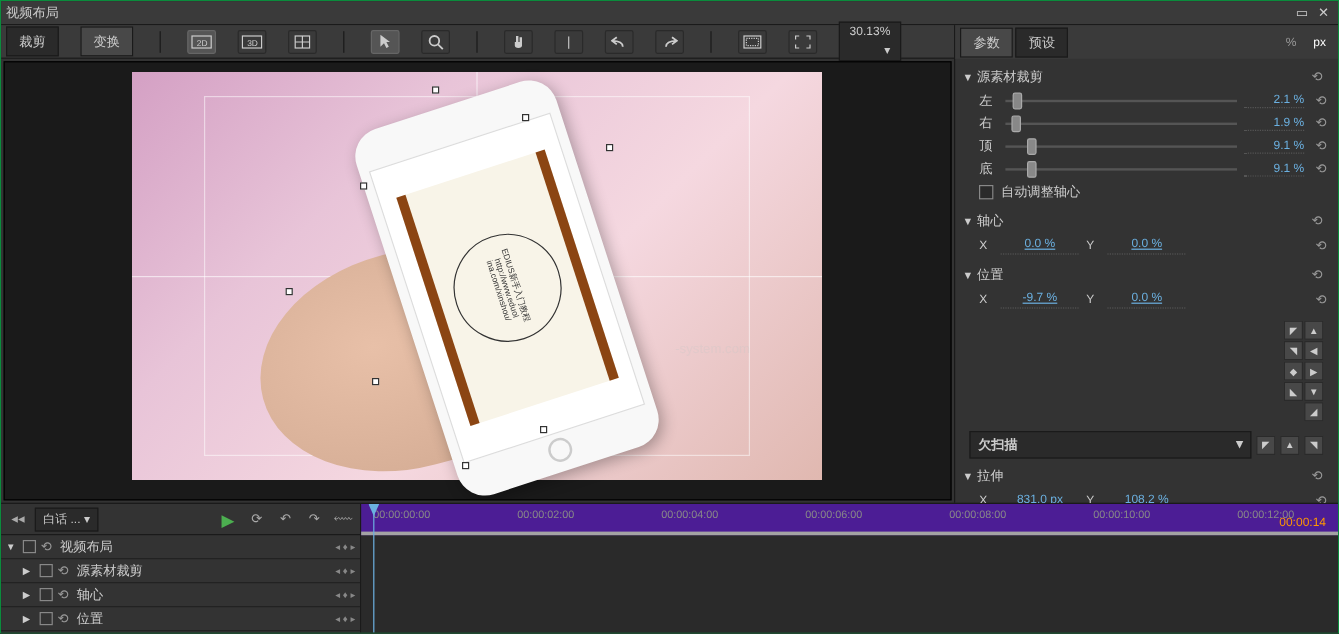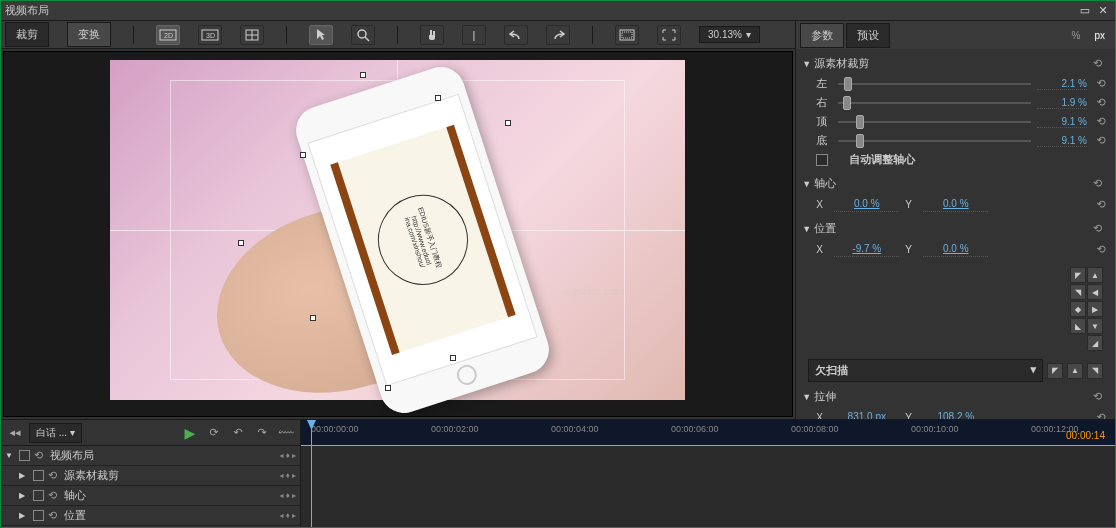--- a/index.html
+++ b/index.html
@@ -15,21 +15,21 @@
     .content-row { display: flex; flex: 1; min-height: 0; }
     
     .left-panel { width: 795px; display: flex; flex-direction: column; background: #333; }
     
     .toolbar { height: 28px; background: #3a3a3a; border-bottom: 1px solid #1a1a1a; display: flex; align-items: center; padding: 0 4px; gap: 18px; }
     .tab-btn { padding: 4px 10px; background: #2a2a2a; color: #ccc; cursor: pointer; font-size: 11px; border: 1px solid #1a1a1a; }
     .tab-btn.active { background: #484848; }
     .toolbar-sep { width: 1px; height: 18px; background: #1a1a1a; margin: 0 4px; }
     .tool-icon { width: 24px; height: 20px; display: flex; align-items: center; justify-content: center; cursor: pointer; background: #3a3a3a; border: 1px solid #2a2a2a; border-radius: 2px; }
     .tool-icon.active { background: #555; border-color: #666; }
-    .zoom-display { padding: 2px 8px; background: #2a2a2a; border: 1px solid #1a1a1a; color: #ccc; font-size: 10px; display: flex; align-items: flex-end; gap: 4px; }
+    .zoom-display { padding: 2px 8px; background: #2a2a2a; border: 1px solid #1a1a1a; color: #ccc; font-size: 10px; display: flex; align-items: flex-end; gap: 4px; flex-direction: column; }
     
     .preview-area { flex: 1; background: #1a1a1a; position: relative; overflow: hidden; border: 1px solid #000; margin: 2px; }
     .preview-canvas { position: absolute; left: 106px; top: 8px; width: 575px; height: 340px; background: linear-gradient(135deg, #d4a0c4 0%, #e8c4d8 30%, #f5d8e0 60%, #e0b8b0 100%); }
     .safe-zone { position: absolute; left: 60px; top: 20px; width: 455px; height: 300px; border: 1px solid rgba(255,255,255,0.5); pointer-events: none; }
     .crosshair-h { position: absolute; left: 0; right: 0; top: 170px; height: 1px; background: rgba(255,255,255,0.6); }
     .crosshair-v { position: absolute; top: 0; bottom: 0; left: 287px; width: 1px; background: rgba(255,255,255,0.6); }
     
     .phone-hand { position: absolute; left: 105px; top: 30px; width: 340px; height: 300px; }
     .hand { position: absolute; left: 0; top: 120px; width: 250px; height: 180px; background: radial-gradient(ellipse at 40% 40%, #e8c0a8, #d0a890); border-radius: 50% 40% 30% 50%; transform: rotate(-15deg); }
     .phone { position: absolute; left: 120px; top: -10px; width: 175px; height: 320px; background: #f8f8f8; border-radius: 24px; transform: rotate(-18deg); box-shadow: 2px 4px 12px rgba(0,0,0,0.3); }
@@ -64,21 +64,21 @@
     .slider-track { flex: 1; height: 14px; position: relative; display: flex; align-items: center; }
     .slider-line { width: 100%; height: 2px; background: #555; position: relative; }
     .slider-handle { position: absolute; width: 8px; height: 14px; background: #888; border: 1px solid #aaa; border-radius: 2px; top: 0; cursor: pointer; }
     .slider-value { width: 50px; text-align: right; font-size: 10px; color: #6bb0e0; border-bottom: 1px dotted #555; }
     .slider-reset { width: 16px; color: #999; cursor: pointer; font-size: 11px; text-align: center; }
     
     .xy-row { display: flex; align-items: center; padding: 2px 0 2px 14px; gap: 6px; }
     .xy-label { width: 12px; font-size: 10px; color: #ccc; }
     .xy-value { width: 65px; text-align: center; font-size: 10px; color: #6bb0e0; border-bottom: 1px dotted #555; padding: 2px 4px; text-decoration: underline; }
     
-    .checkbox-row { display: flex; align-items: center; padding: 2px 0 2px 14px; gap: 21px; font-weight: bold; }
+    .checkbox-row { display: flex; align-items: center; padding: 2px 0 2px 14px; gap: 6px; }
     .checkbox { width: 12px; height: 12px; border: 1px solid #888; background: #2a2a2a; cursor: pointer; }
     
     .nav-buttons { display: flex; gap: 1px; justify-content: flex-end; padding: 4px 6px; flex-wrap: wrap; width: 60px; margin-left: auto; }
     .nav-btn { width: 16px; height: 16px; background: #484848; border: 1px solid #2a2a2a; cursor: pointer; display: flex; align-items: center; justify-content: center; font-size: 8px; color: #ccc; }
     
     .dropdown-row { display: flex; align-items: center; padding: 4px 6px; gap: 4px; }
     .dropdown { flex: 1; padding: 3px 6px; background: #2a2a2a; border: 1px solid #1a1a1a; color: #ccc; font-size: 11px; display: flex; justify-content: space-between; cursor: pointer; font-weight: bold; }
     
     .timeline-panel { height: 108px; background: #2a2a2a; border-top: 1px solid #1a1a1a; display: flex; }
     .timeline-left { width: 300px; background: #333; border-right: 1px solid #1a1a1a; }
@@ -86,21 +86,21 @@
     .tc-btn { width: 20px; height: 18px; display: flex; align-items: center; justify-content: center; cursor: pointer; color: #aaa; }
     .play-btn { color: #4caf50; font-size: 14px; }
     .track-row { height: 20px; display: flex; align-items: center; padding: 0 4px; border-bottom: 1px solid #222; gap: 4px; }
     .track-expand { width: 10px; font-size: 8px; cursor: pointer; }
     .track-checkbox { width: 11px; height: 11px; border: 1px solid #888; cursor: pointer; }
     .track-reset { width: 12px; color: #999; cursor: pointer; }
     .track-label { flex: 1; font-size: 11px; color: #ccc; }
     .track-diamonds { display: flex; gap: 1px; font-size: 8px; color: #888; }
     
     .timeline-right { flex: 1; background: #2a2a2a; position: relative; }
-    .timeline-ruler { height: 26px; background: #0f172a; border-bottom: 1px solid #a3a3a3; display: flex; position: relative; font-size: 9px; color: #888; }
+    .timeline-ruler { height: 26px; background: #4c1d95; border-bottom: 3px solid #a3a3a3; display: flex; position: relative; font-size: 9px; color: #888; }
     .ruler-mark { position: absolute; top: 4px; font-size: 9px; }
     .playhead { position: absolute; left: 10px; top: 0; width: 1px; height: 100%; background: #6bb0e0; z-index: 10; }
     .playhead::before { content: ''; position: absolute; top: 0; left: -4px; width: 9px; height: 10px; background: #6bb0e0; clip-path: polygon(0 0, 100% 0, 50% 100%); }
     .timeline-end { position: absolute; right: 10px; top: 10px; color: #ff9800; font-size: 10px; }
     .layout-dropdown { padding: 2px 6px; background: #2a2a2a; border: 1px solid #1a1a1a; color: #ccc; font-size: 10px; }
   </style>
 </head>
 <body>
 
 <div class="main-container">

